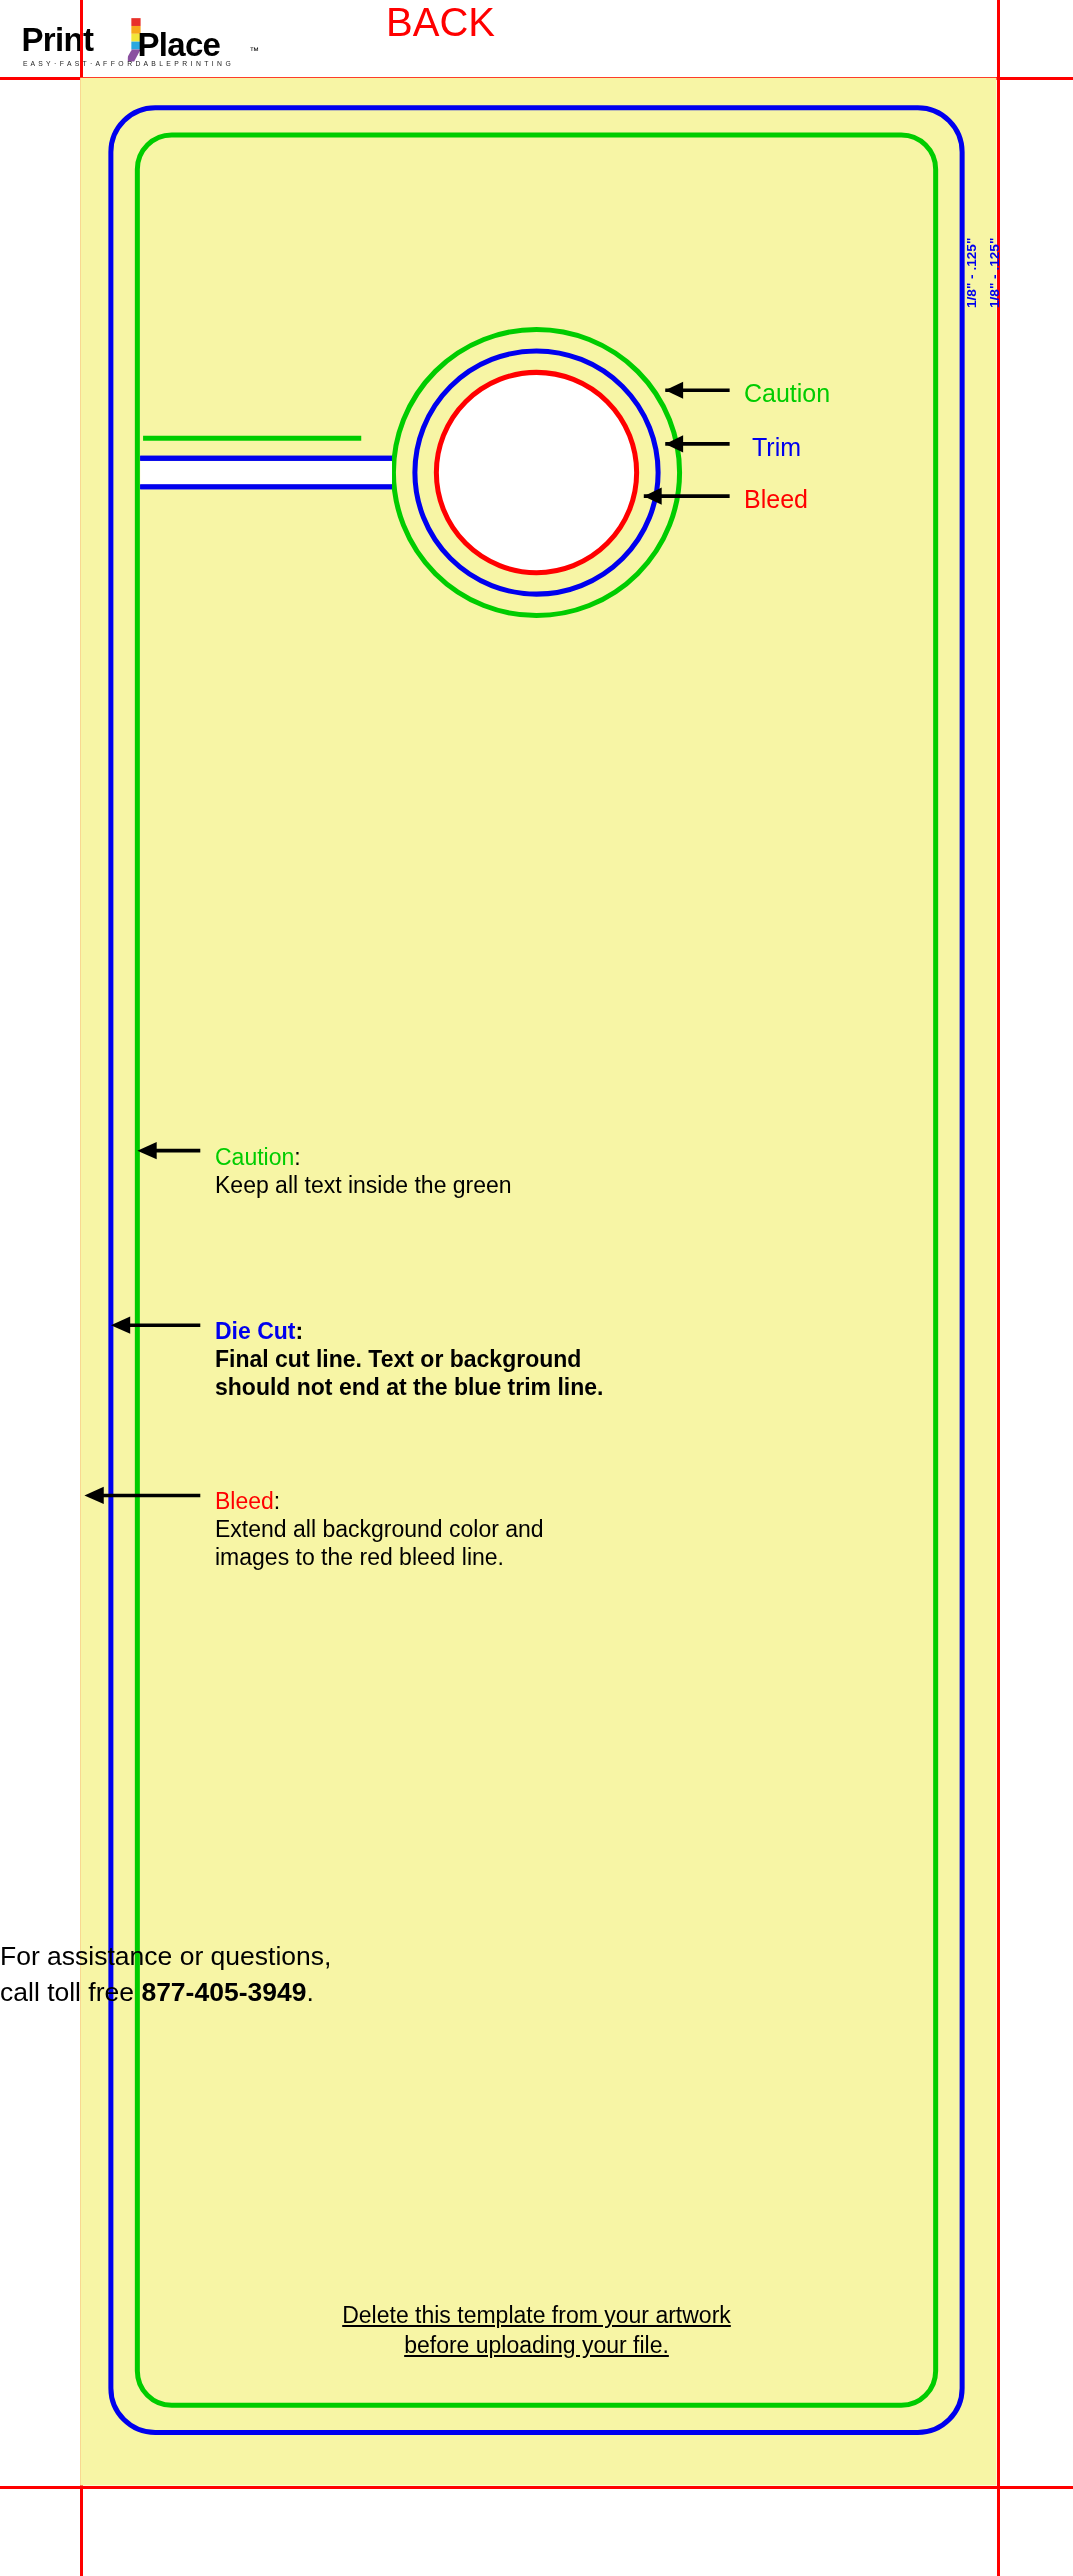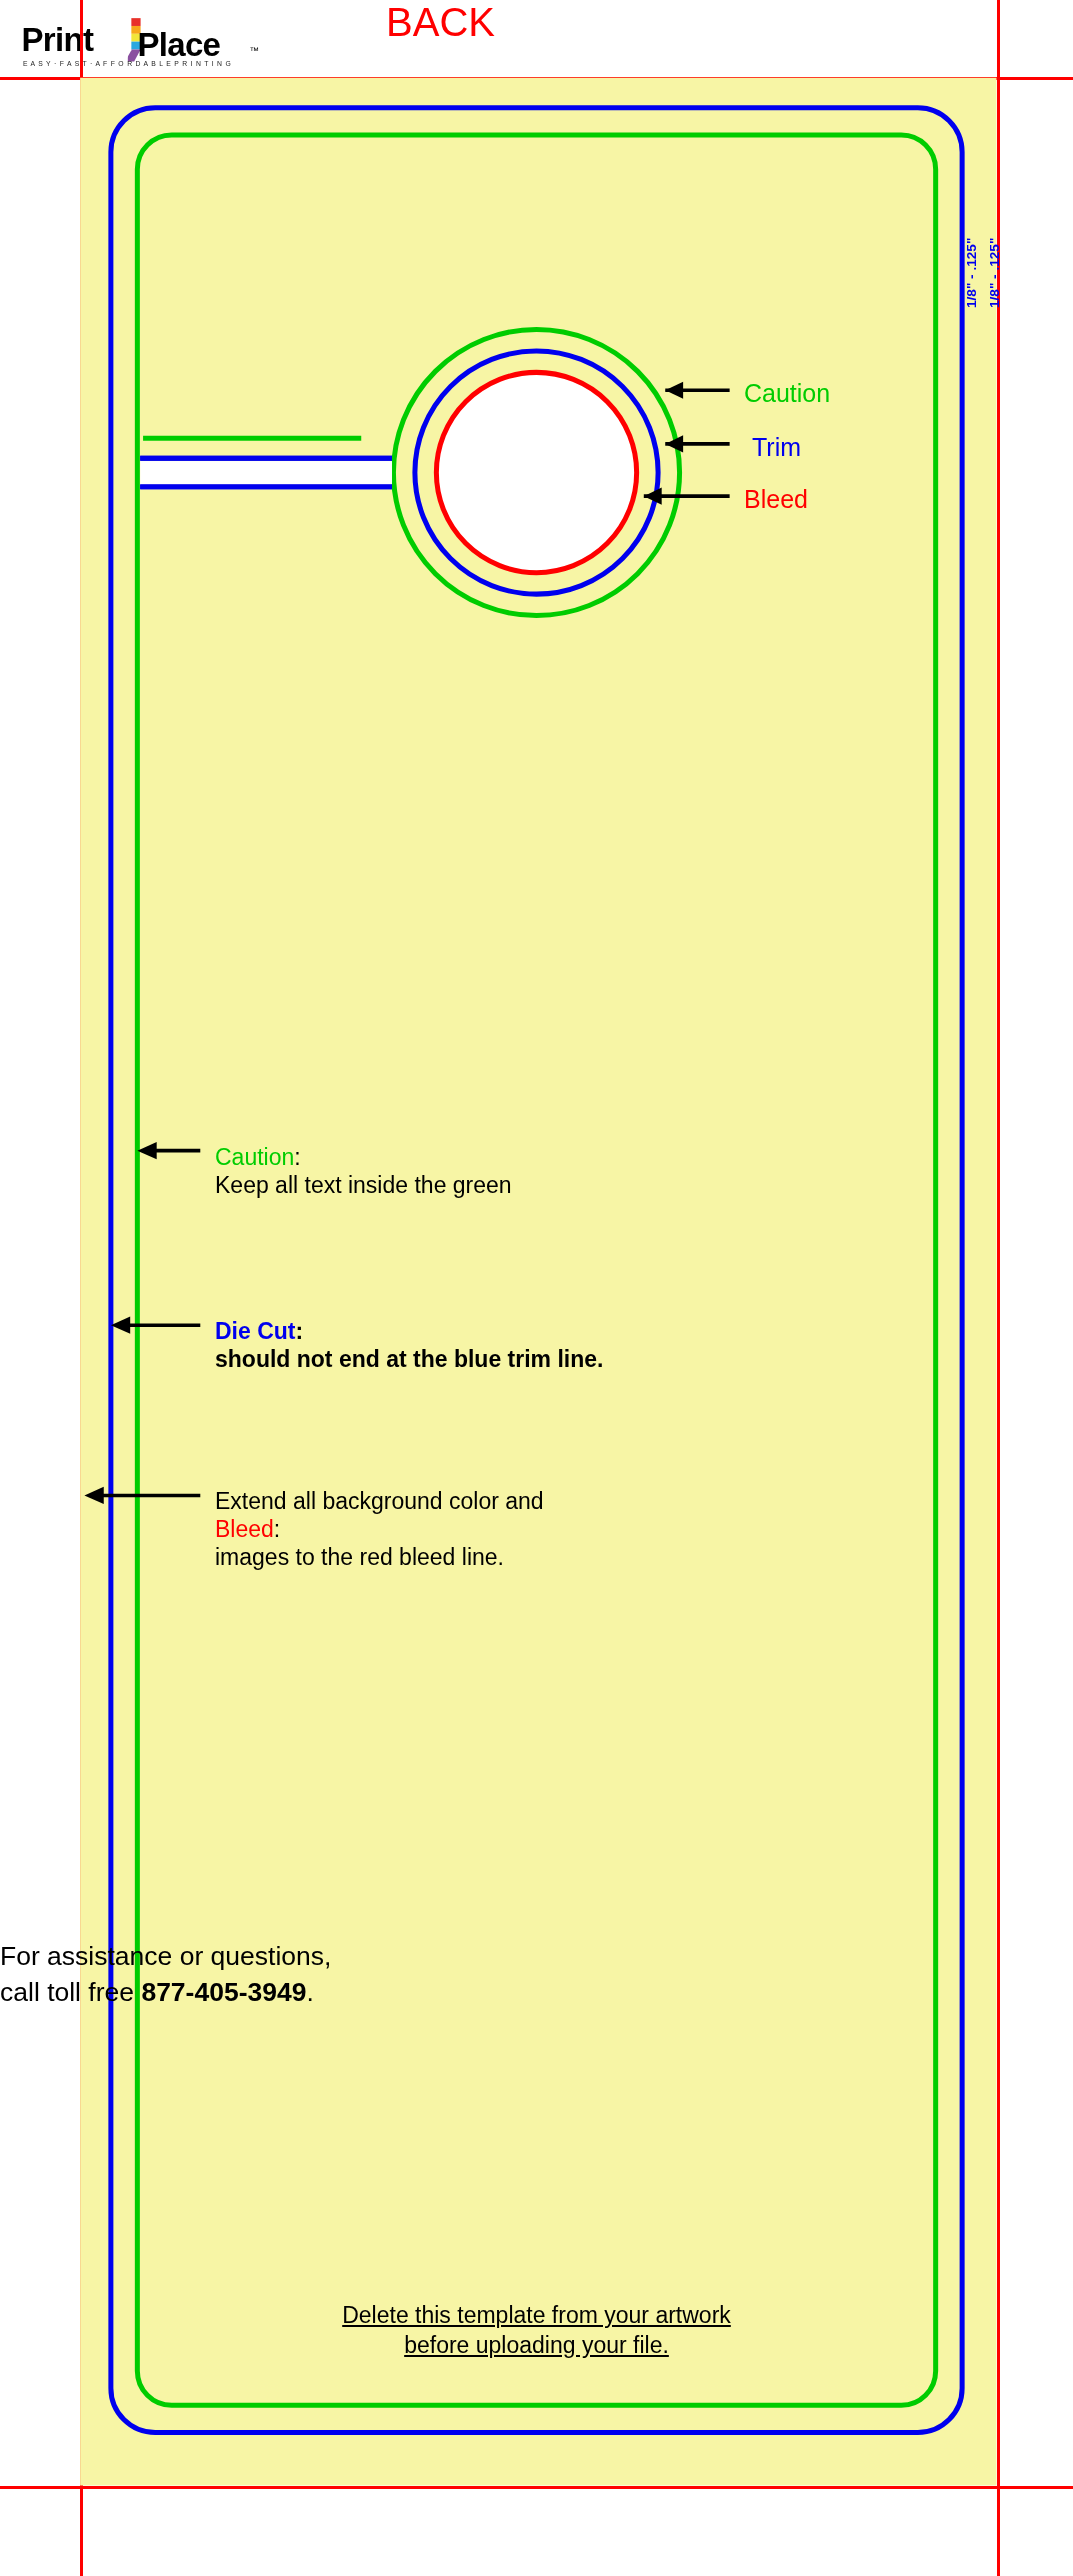--- a/index.html
+++ b/index.html
@@ -244,26 +244,27 @@
 
 <div id="label-back">BACK</div>
 
 <div class="note" id="note-caution">
   <div><span class="head-c">Caution</span><span>:</span></div>
   <div>Keep all text inside the green</div>
 </div>
 
 <div class="note" id="note-diecut">
   <div><span class="head-t">Die Cut</span><span>:</span></div>
+  <div>Final cut line. Text or background</div>
   <div>should not end at the blue trim line.</div>
 </div>
 
 <div class="note" id="note-bleed">
+  <div><span class="head-b">Bleed</span><span>:</span></div>
   <div>Extend all background color and</div>
-  <div><span class="head-b">Bleed</span><span>:</span></div>
   <div>images to the red bleed line.</div>
 </div>
 
 <div id="assist">
   <div>For assistance or questions,</div>
   <div><span>call toll free </span><b>877-405-3949</b><span>.</span></div>
 </div>
 
 <div id="delete-note">
   <div>Delete this template from your artwork</div>

